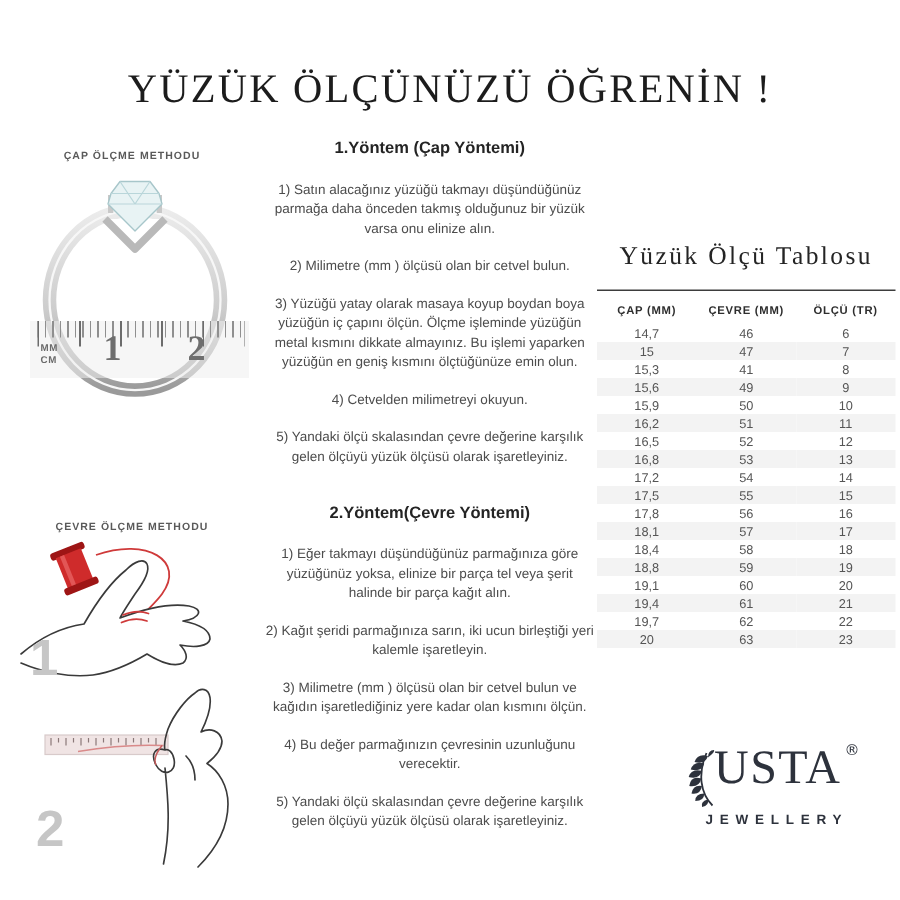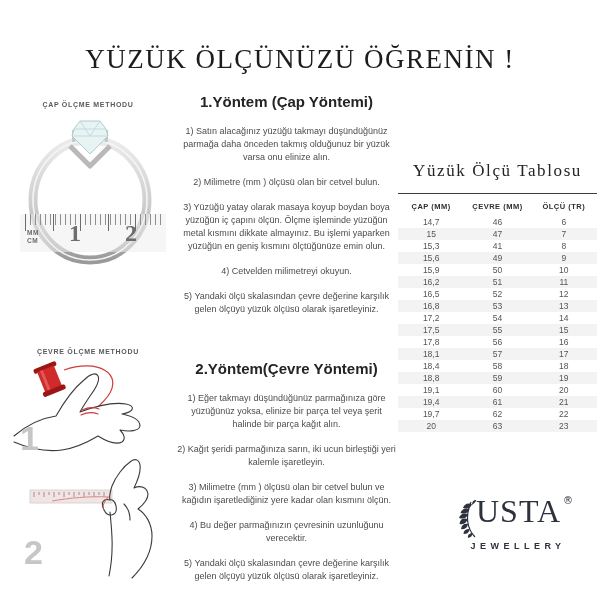--- a/index.html
+++ b/index.html
@@ -38,22 +38,22 @@
   }
   .ruler .num { position:absolute; font-size:24px; font-weight:bold; color:#6e6e6e; font-family:"Liberation Serif", serif; }
   .ruler .num.n1 { left:49px; top:6px; }
   .ruler .num.n2 { left:105px; top:6px; }
   #hand1-svg { position:absolute; left:12px; top:358px; }
   #hand2-svg { position:absolute; left:12px; top:452px; }
 
   
   .method { position:absolute; left:176px; width:221px; text-align:center; }
   #method1 { top:93px; }
-  #method2 { top:360px; }
-  .m-head { font-size:15px; font-weight:bold; color:#242424; margin:0 0 15px; }
+  #method2 { top:336px; }
+  .m-head { font-size:11px; font-weight:bold; color:#242424; margin:0 0 15px; }
   .step   { font-size:9px; line-height:13px; color:#4c4c4c; margin:0 0 12px; }
 
   
   .table-panel { position:absolute; left:398px; top:161px; width:199px; }
   .table-title {
     font-family:"Liberation Serif", serif; font-size:17px; letter-spacing:1.6px;
     color:#242424; text-align:center; margin:0;
   }
   .title-rule { border:none; border-top:1px solid #3d3d3d; margin:12px 0 2px; }
   table.size-table { width:100%; border-collapse:collapse; table-layout:fixed; }

